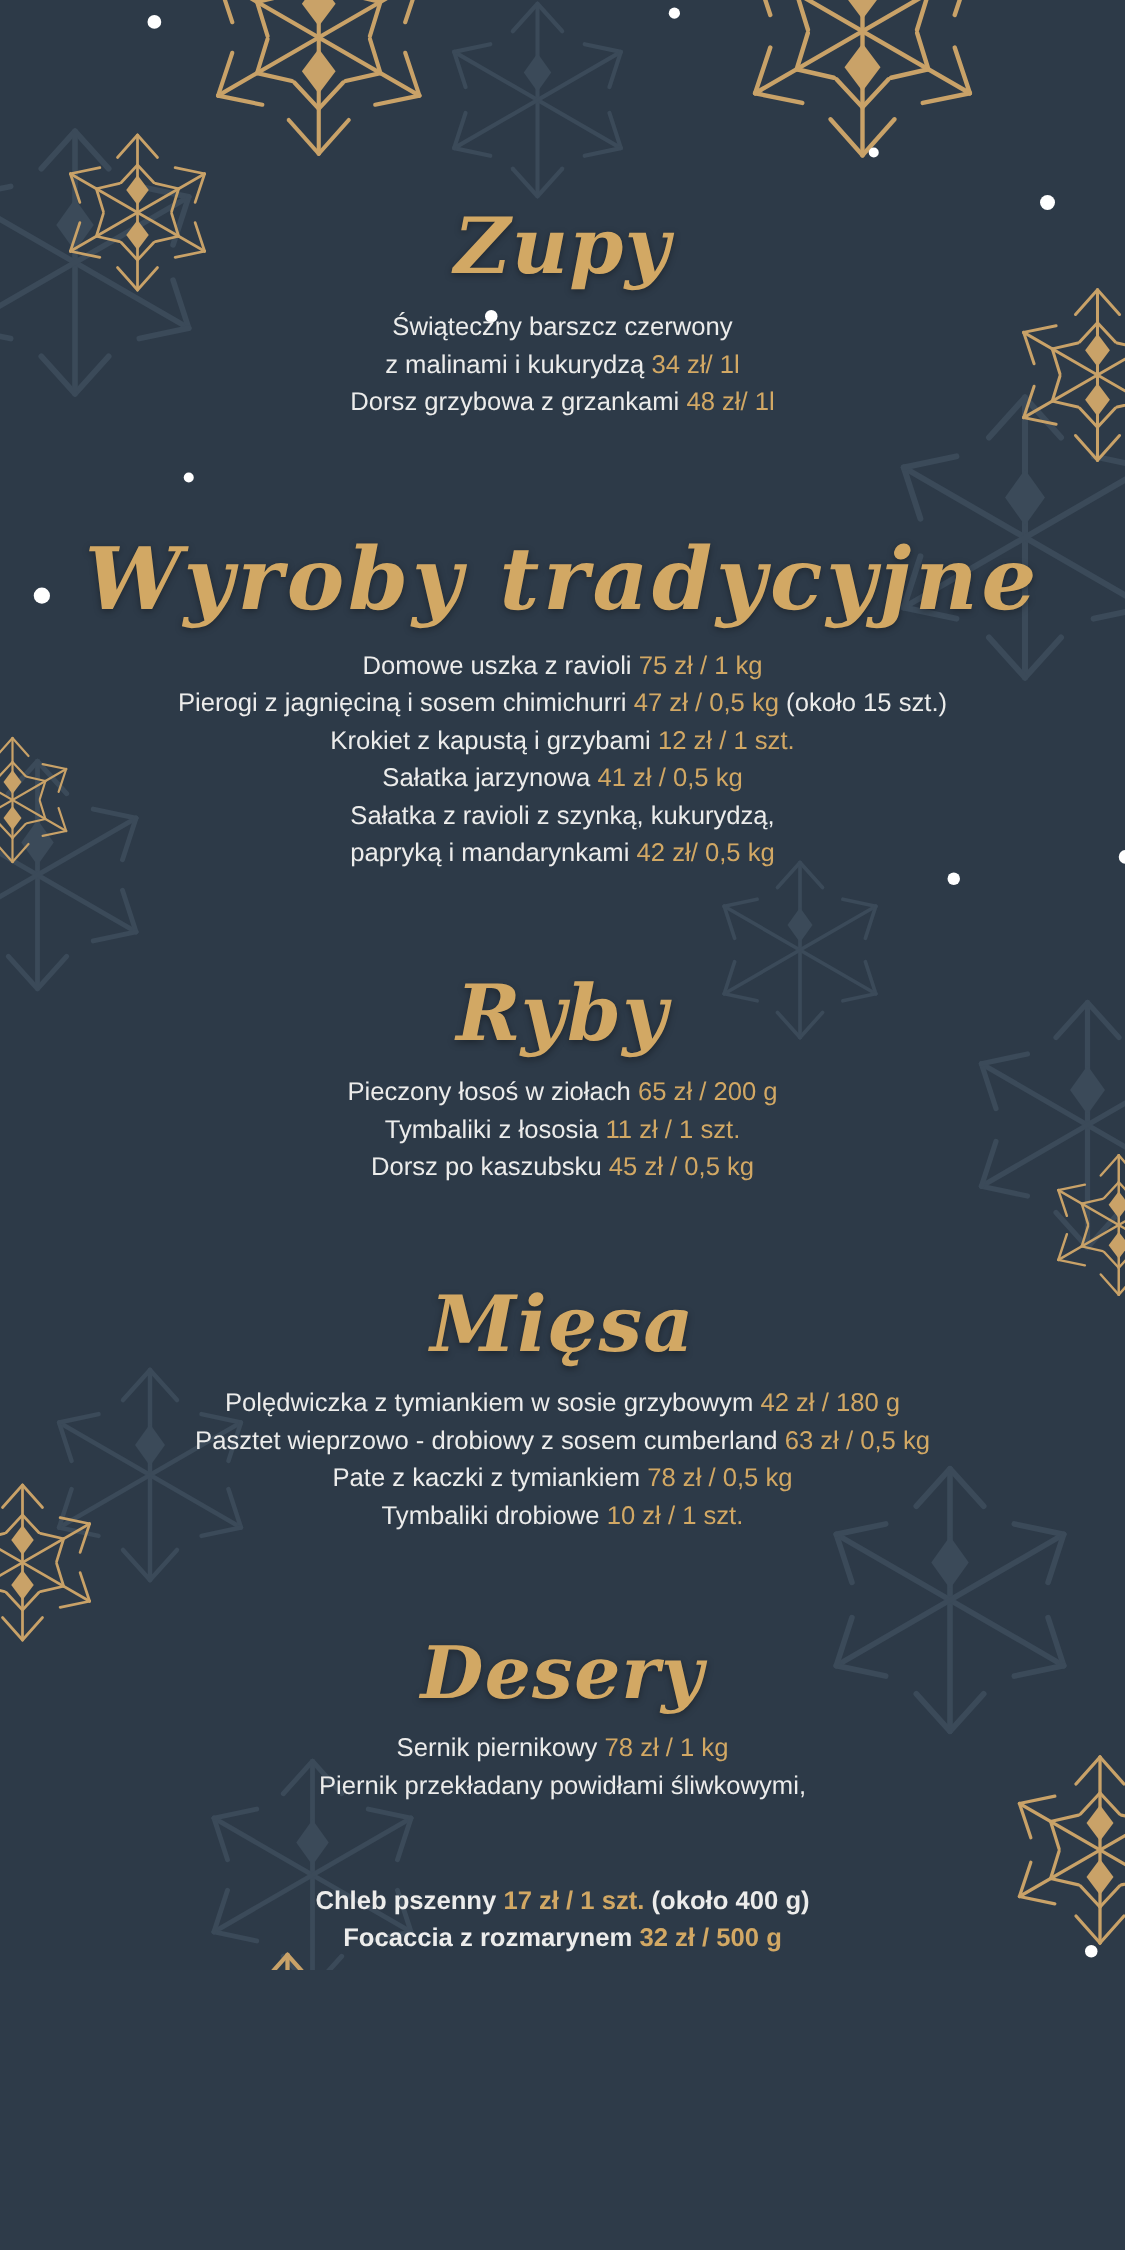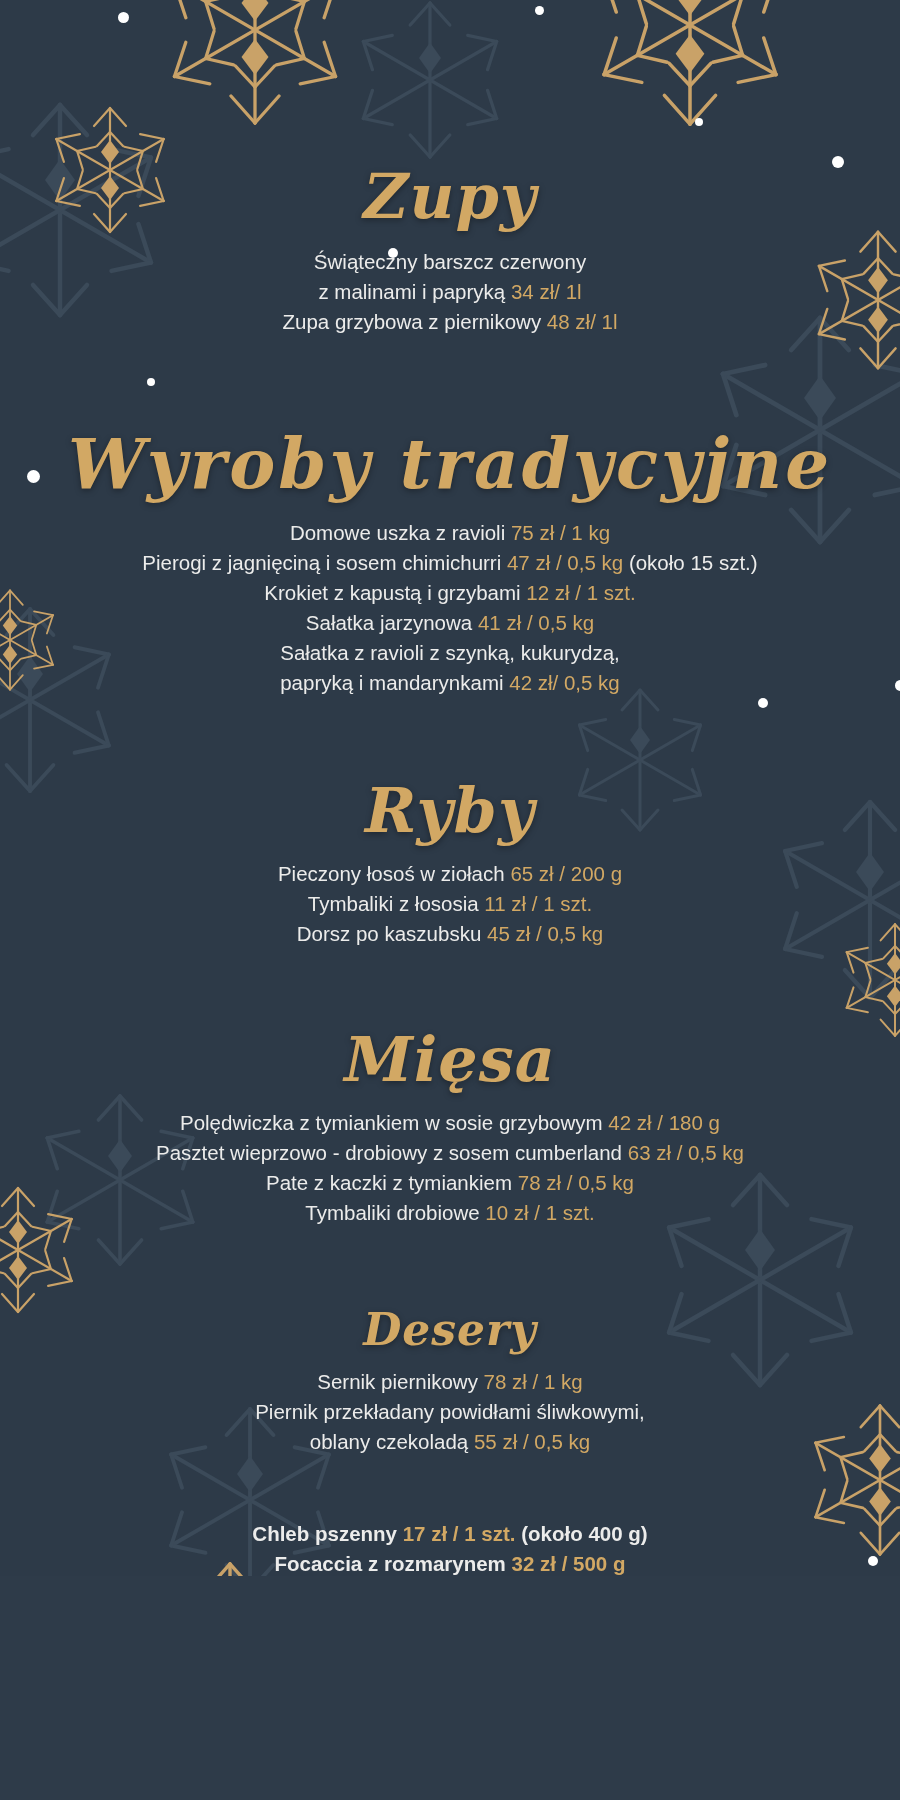--- a/index.html
+++ b/index.html
@@ -36,21 +36,21 @@
     font-style: italic;
     font-weight: 700;
     color: #d2a864;
     letter-spacing: 1px;
     text-shadow: 0 2px 6px rgba(0,0,0,0.35);
   }
   .t-zupy       { font-size: 62px; margin: 0 0 14px 0; padding-top: 160px; }
   .t-wyroby     { font-size: 69px; margin: 0 0 14px 0; padding-top: 74px; letter-spacing: 3px; }
   .t-ryby       { font-size: 62px; margin: 0 0 12px 0; padding-top: 64px; }
   .t-miesa      { font-size: 62px; margin: 0 0 12px 0; padding-top: 62px; }
-  .t-desery     { font-size: 44px; margin: 0 0 12px 0; padding-top: 64px; }
+  .t-desery     { font-size: 58px; margin: 0 0 12px 0; padding-top: 64px; }
 
   .items {
     list-style: none;
     margin: 12px;
     padding: 0;
     font-size: 20.5px;
     line-height: 30px;
   }
   .items li {
     margin: 0;
@@ -197,25 +197,25 @@
 
   <div id="content">
 
     <section class="section">
       <h2 class="section-title t-zupy">Zupy</h2>
       <ul class="items">
         <li>
           <span class="name">Świąteczny barszcz czerwony</span>
         </li>
         <li>
-          <span class="name">z malinami i papryką</span>
+          <span class="name">z malinami i kukurydzą</span>
           <span class="price">34 zł/ 1l</span>
         </li>
         <li>
-          <span class="name">Zupa grzybowa z piernikowy</span>
+          <span class="name">Dorsz grzybowa z grzankami</span>
           <span class="price">48 zł/ 1l</span>
         </li>
       </ul>
     </section>
 
     <section class="section">
       <h2 class="section-title t-wyroby">Wyroby tradycyjne</h2>
       <ul class="items">
         <li>
           <span class="name">Domowe uszka z ravioli</span>
@@ -287,24 +287,20 @@
     <section class="section">
       <h2 class="section-title t-desery">Desery</h2>
       <ul class="items">
         <li>
           <span class="name">Sernik piernikowy</span>
           <span class="price">78 zł / 1 kg</span>
         </li>
         <li>
           <span class="name">Piernik przekładany powidłami śliwkowymi,</span>
         </li>
-        <li>
-          <span class="name">oblany czekoladą</span>
-          <span class="price">55 zł / 0,5 kg</span>
-        </li>
       </ul>
     </section>
 
     <section class="section extra-block">
       <ul class="items">
         <li>
           <span class="name">Chleb pszenny</span>
           <span class="price">17 zł / 1 szt.</span>
           <span class="note">(około 400 g)</span>
         </li>

